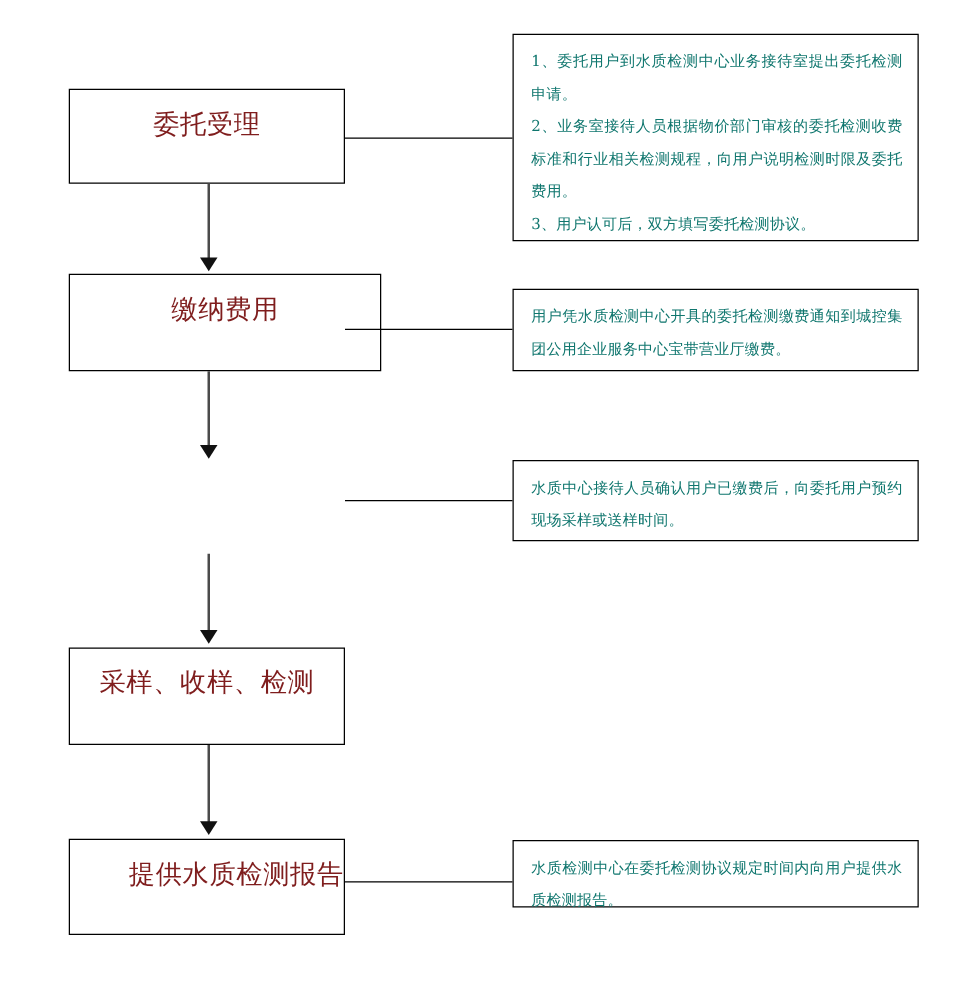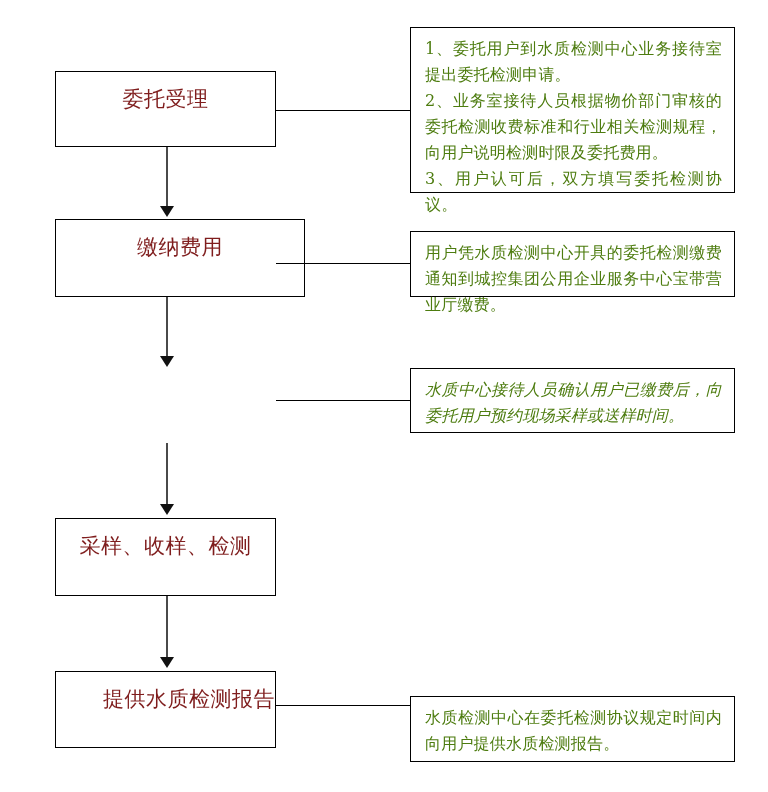--- a/index.html
+++ b/index.html
@@ -42,23 +42,23 @@
   
   .note-box {
     position: absolute;
     box-sizing: border-box;
     border: 1.4px solid #000000;
     background: #ffffff;
     padding: 8px 12px 6px 14px;
   }
   .note-text {
     font-family: "DejaVu Serif", "Liberation Serif", serif;
-    font-size: 16px;
+    font-size: 12px;
     line-height: 26px;
-    color: #4d7c0f;
+    color: #0f766e;
     letter-spacing: 0.2px;
     white-space: pre-wrap;
     text-align: justify;
   }
 
   
   .h-connector {
     position: absolute;
     height: 0;
     border-top: 1.4px solid #000000;
@@ -104,39 +104,39 @@
   <div class="note-box" style="left:410px; top:231px; width:325px; height:66px;">
     <div class="note-text">用户凭水质检测中心开具的委托检测缴费通知到城控集团公用企业服务中心宝带营业厅缴费。</div>
   </div>
 
   <div class="h-connector" style="left:276px; top:263px; width:134px;"></div>
 
   <div class="v-arrow" style="left:166px; top:297px; height:60px;"></div>
   <div class="arrow-head" style="left:160px; top:356px;"></div>
 
 
-  <div class="note-box" style="left:410px; top:368px; width:325px; height:65px;font-style:italic;">
+  <div class="note-box" style="left:410px; top:368px; width:325px; height:65px;">
     <div class="note-text">水质中心接待人员确认用户已缴费后，向委托用户预约现场采样或送样时间。</div>
   </div>
 
   <div class="h-connector" style="left:276px; top:400px; width:134px;"></div>
 
   <div class="v-arrow" style="left:166px; top:443px; height:62px;"></div>
   <div class="arrow-head" style="left:160px; top:504px;"></div>
 
   <div class="proc-box" style="left:55px; top:518px; width:221px; height:78px;">
     <span class="proc-label">采样、收样、检测</span>
   </div>
 
   <div class="v-arrow" style="left:166px; top:596px; height:62px;"></div>
   <div class="arrow-head" style="left:160px; top:657px;"></div>
 
   <div class="proc-box" style="left:55px; top:671px; width:221px; height:77px;justify-content:flex-end;">
     <span class="proc-label">提供水质检测报告</span>
   </div>
 
-  <div class="note-box" style="left:410px; top:672px; width:325px; height:66px;margin-top:24px;">
+  <div class="note-box" style="left:410px; top:672px; width:325px; height:54px;">
     <div class="note-text">水质检测中心在委托检测协议规定时间内向用户提供水质检测报告。</div>
   </div>
 
   <div class="h-connector" style="left:276px; top:705px; width:134px;"></div>
 
 </div>
 
 </body></html>

